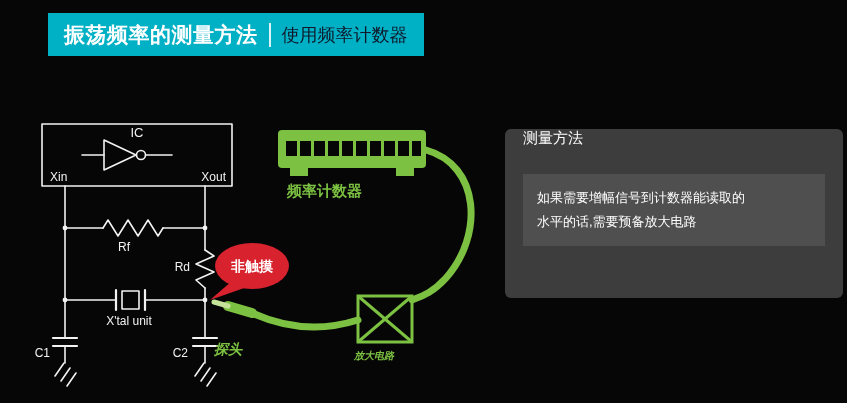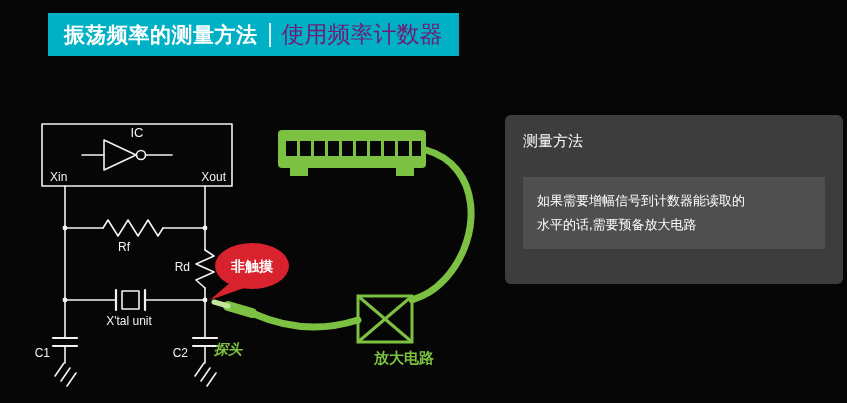--- a/index.html
+++ b/index.html
@@ -14,34 +14,34 @@
   .overlay { z-index:2; }
 
   
   .banner {
     left:30px; top:13px; height:43px; z-index:2;
     background:var(--accent,#00b0c4);
     display:flex; align-items:center; padding:0 16px; gap:11px;margin-left:18px;
   }
   .banner-title { color:#fff; font-weight:bold; font-size:21px; letter-spacing:.5px; white-space:nowrap; }
   .banner-divider { width:2px; height:24px; background:rgba(255,255,255,.85); }
-  .banner-sub { color:#701a75; font-size:23px; white-space:nowrap; }
+  .banner-sub { color:#0f172a; font-size:18px; white-space:nowrap; }
 
   .caption { left:34px; top:88px; color:#e2e2e2; font-size:13px; }
 
   .green-label { color:var(--green,#7cc142); font-weight:bold; white-space:nowrap; }
   .counter-label { left:287px; top:182px; font-size:15px; }
   .probe-label   { left:214px; top:341px; font-size:14px;font-style:italic; }
-  .amp-label     { left:374px; top:349px; font-size:15px; }
+  .amp-label     { left:354px; top:349px; font-size:10px;font-style:italic; }
 
   
   .panel {
-    left:505px; top:115px; width:338px; height:169px; z-index:2;
+    left:505px; top:129px; width:338px; height:169px; z-index:2;
     background:var(--panel-bg,#3d3d3d); border-radius:6px;
-    padding:17px 18px; color:#fff;
+    padding:0 18px; color:#fff;
   }
   .panel-title { font-size:15px; margin-bottom:26px; }
   .panel-step  { font-size:13px; line-height:27px; color:#f2f2f2; white-space:nowrap; }
   .panel-note  {
     margin-top:10px; background:var(--note-bg,#4f4f4f);
     padding:12px 14px; font-size:13px; line-height:24px; color:#fff;
   }
 
   
   .wire  { stroke:#f2f2f2; stroke-width:1.6; fill:none; stroke-linecap:round; stroke-linejoin:round; }
@@ -160,20 +160,21 @@
     </g>
   </svg>
 
   <div class="abs banner">
     <span class="banner-title">振荡频率的测量方法</span>
     <span class="banner-divider"></span>
     <span class="banner-sub">使用频率计数器</span>
   </div>
 
 
+  <div class="abs overlay green-label counter-label">频率计数器</div>
   <div class="abs overlay green-label probe-label">探头</div>
   <div class="abs overlay green-label amp-label">放大电路</div>
 
   <div class="abs panel">
     <div class="panel-title">测量方法</div>
     <div class="panel-note">
       <div>如果需要增幅信号到计数器能读取的</div>
       <div>水平的话,需要预备放大电路</div>
     </div>
   </div>

